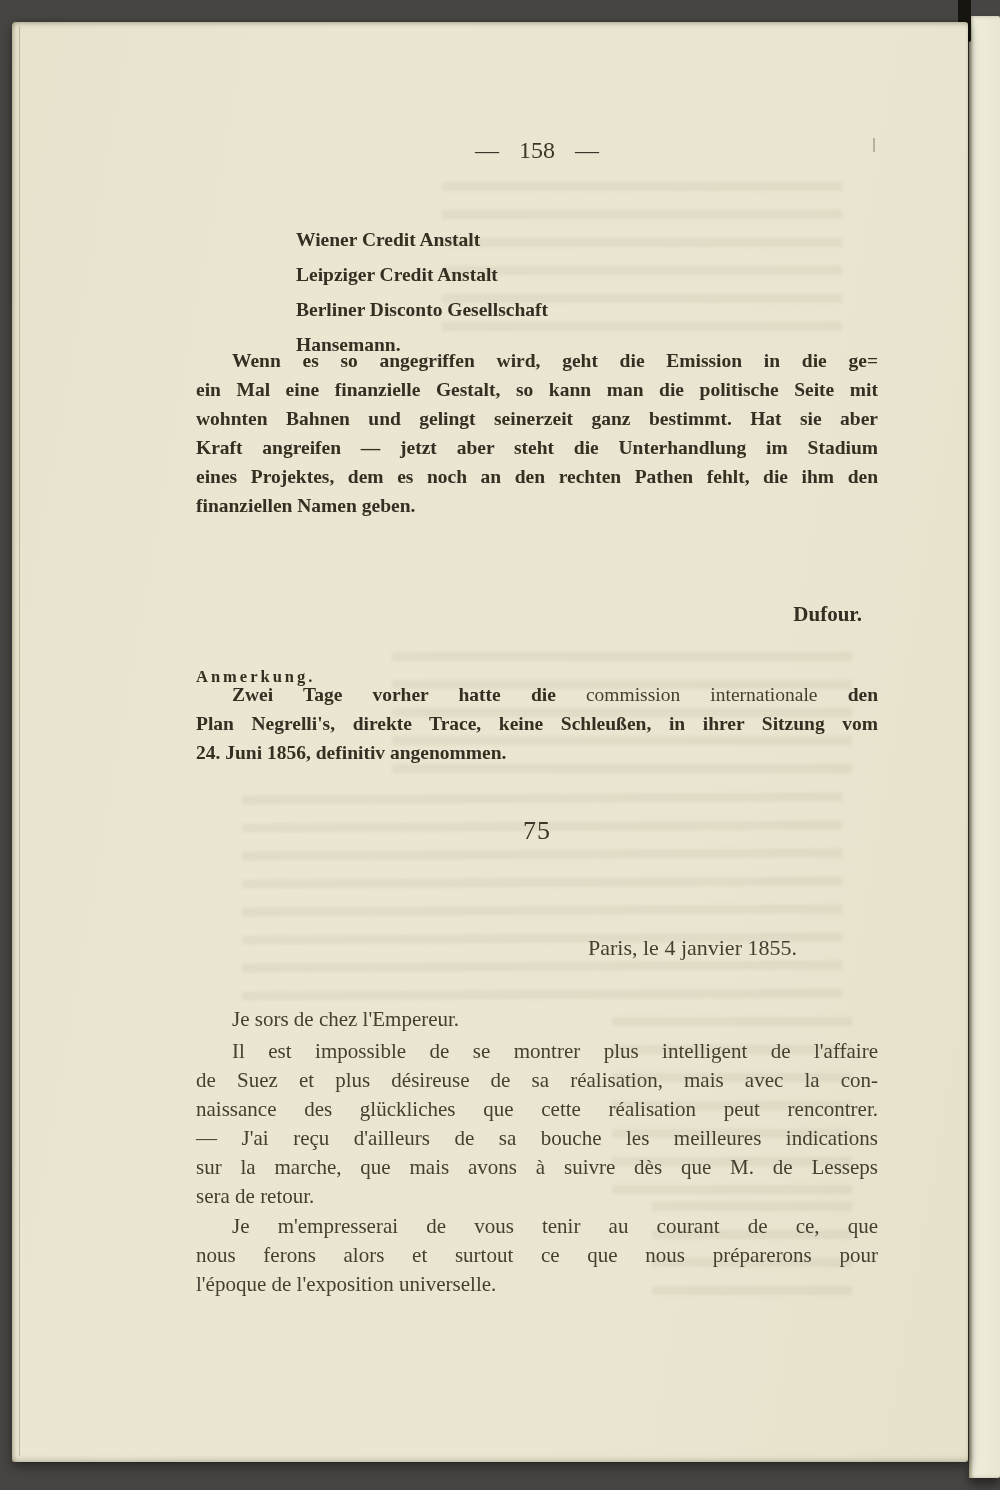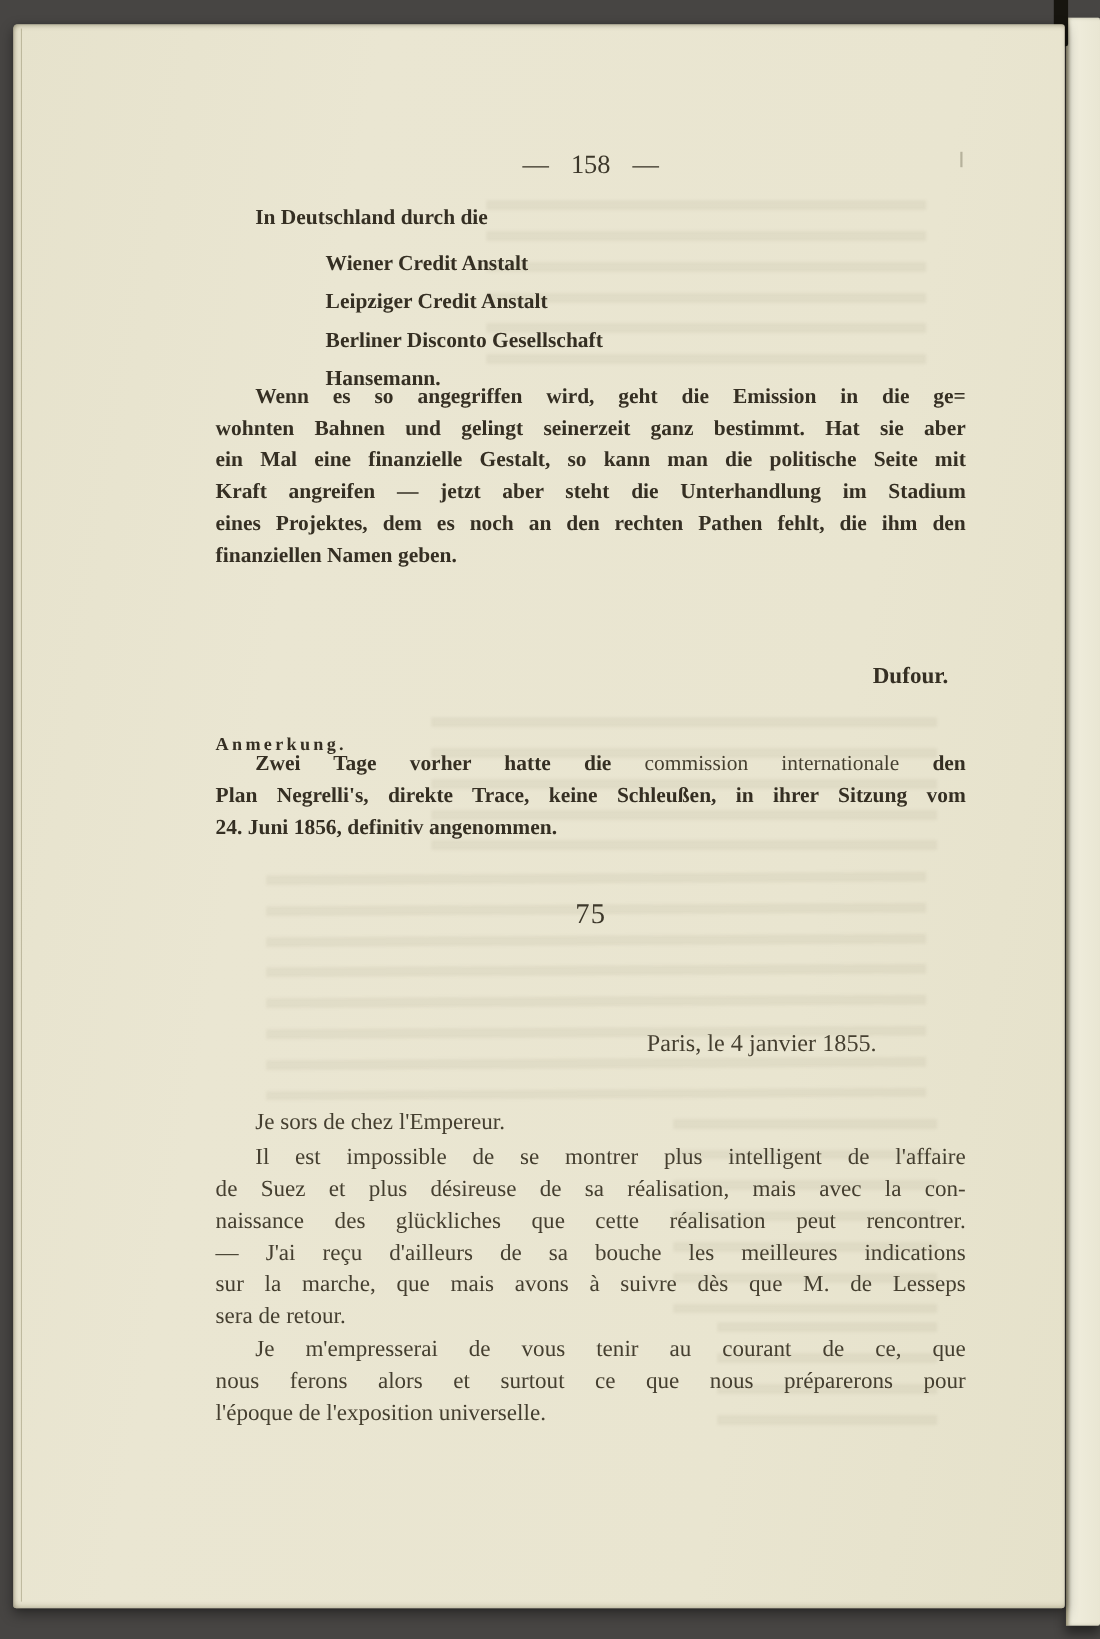--- a/index.html
+++ b/index.html
@@ -69,35 +69,32 @@
     <div class="bleed b2"></div>
     <div class="bleed b3"></div>
     <div class="bleed b4"></div>
     <div class="bleed b5"></div>
     <div class="margin-mark"></div>
 
     <div class="col center" style="top:114px">
       <div class="line antiqua page-number">— 158 —</div>
     </div>
 
-    <div class="col" style="top:162px">
-      <div class="line fraktur ind">In Deutschland durch die</div>
-    </div>
 
     <div class="col banks" style="top:200px">
       <div class="line fraktur">Wiener Credit Anstalt</div>
       <div class="line fraktur">Leipziger Credit Anstalt</div>
       <div class="line fraktur">Berliner Disconto Gesellschaft</div>
       <div class="line fraktur">Hansemann.</div>
     </div>
 
     <div class="col" style="top:324px">
       <div class="line fraktur j ind">Wenn es so angegriffen wird, geht die Emission in die ge=</div>
+      <div class="line fraktur j">ein Mal eine finanzielle Gestalt, so kann man die politische Seite mit</div>
       <div class="line fraktur j">wohnten Bahnen und gelingt seinerzeit ganz bestimmt. Hat sie aber</div>
-      <div class="line fraktur j">ein Mal eine finanzielle Gestalt, so kann man die politische Seite mit</div>
       <div class="line fraktur j">Kraft angreifen — jetzt aber steht die Unterhandlung im Stadium</div>
       <div class="line fraktur j">eines Projektes, dem es noch an den rechten Pathen fehlt, die ihm den</div>
       <div class="line fraktur j end">finanziellen Namen geben.</div>
     </div>
 
 
     <div class="col" style="top:578px">
       <div class="line fraktur sig">Dufour.</div>
     </div>
 

